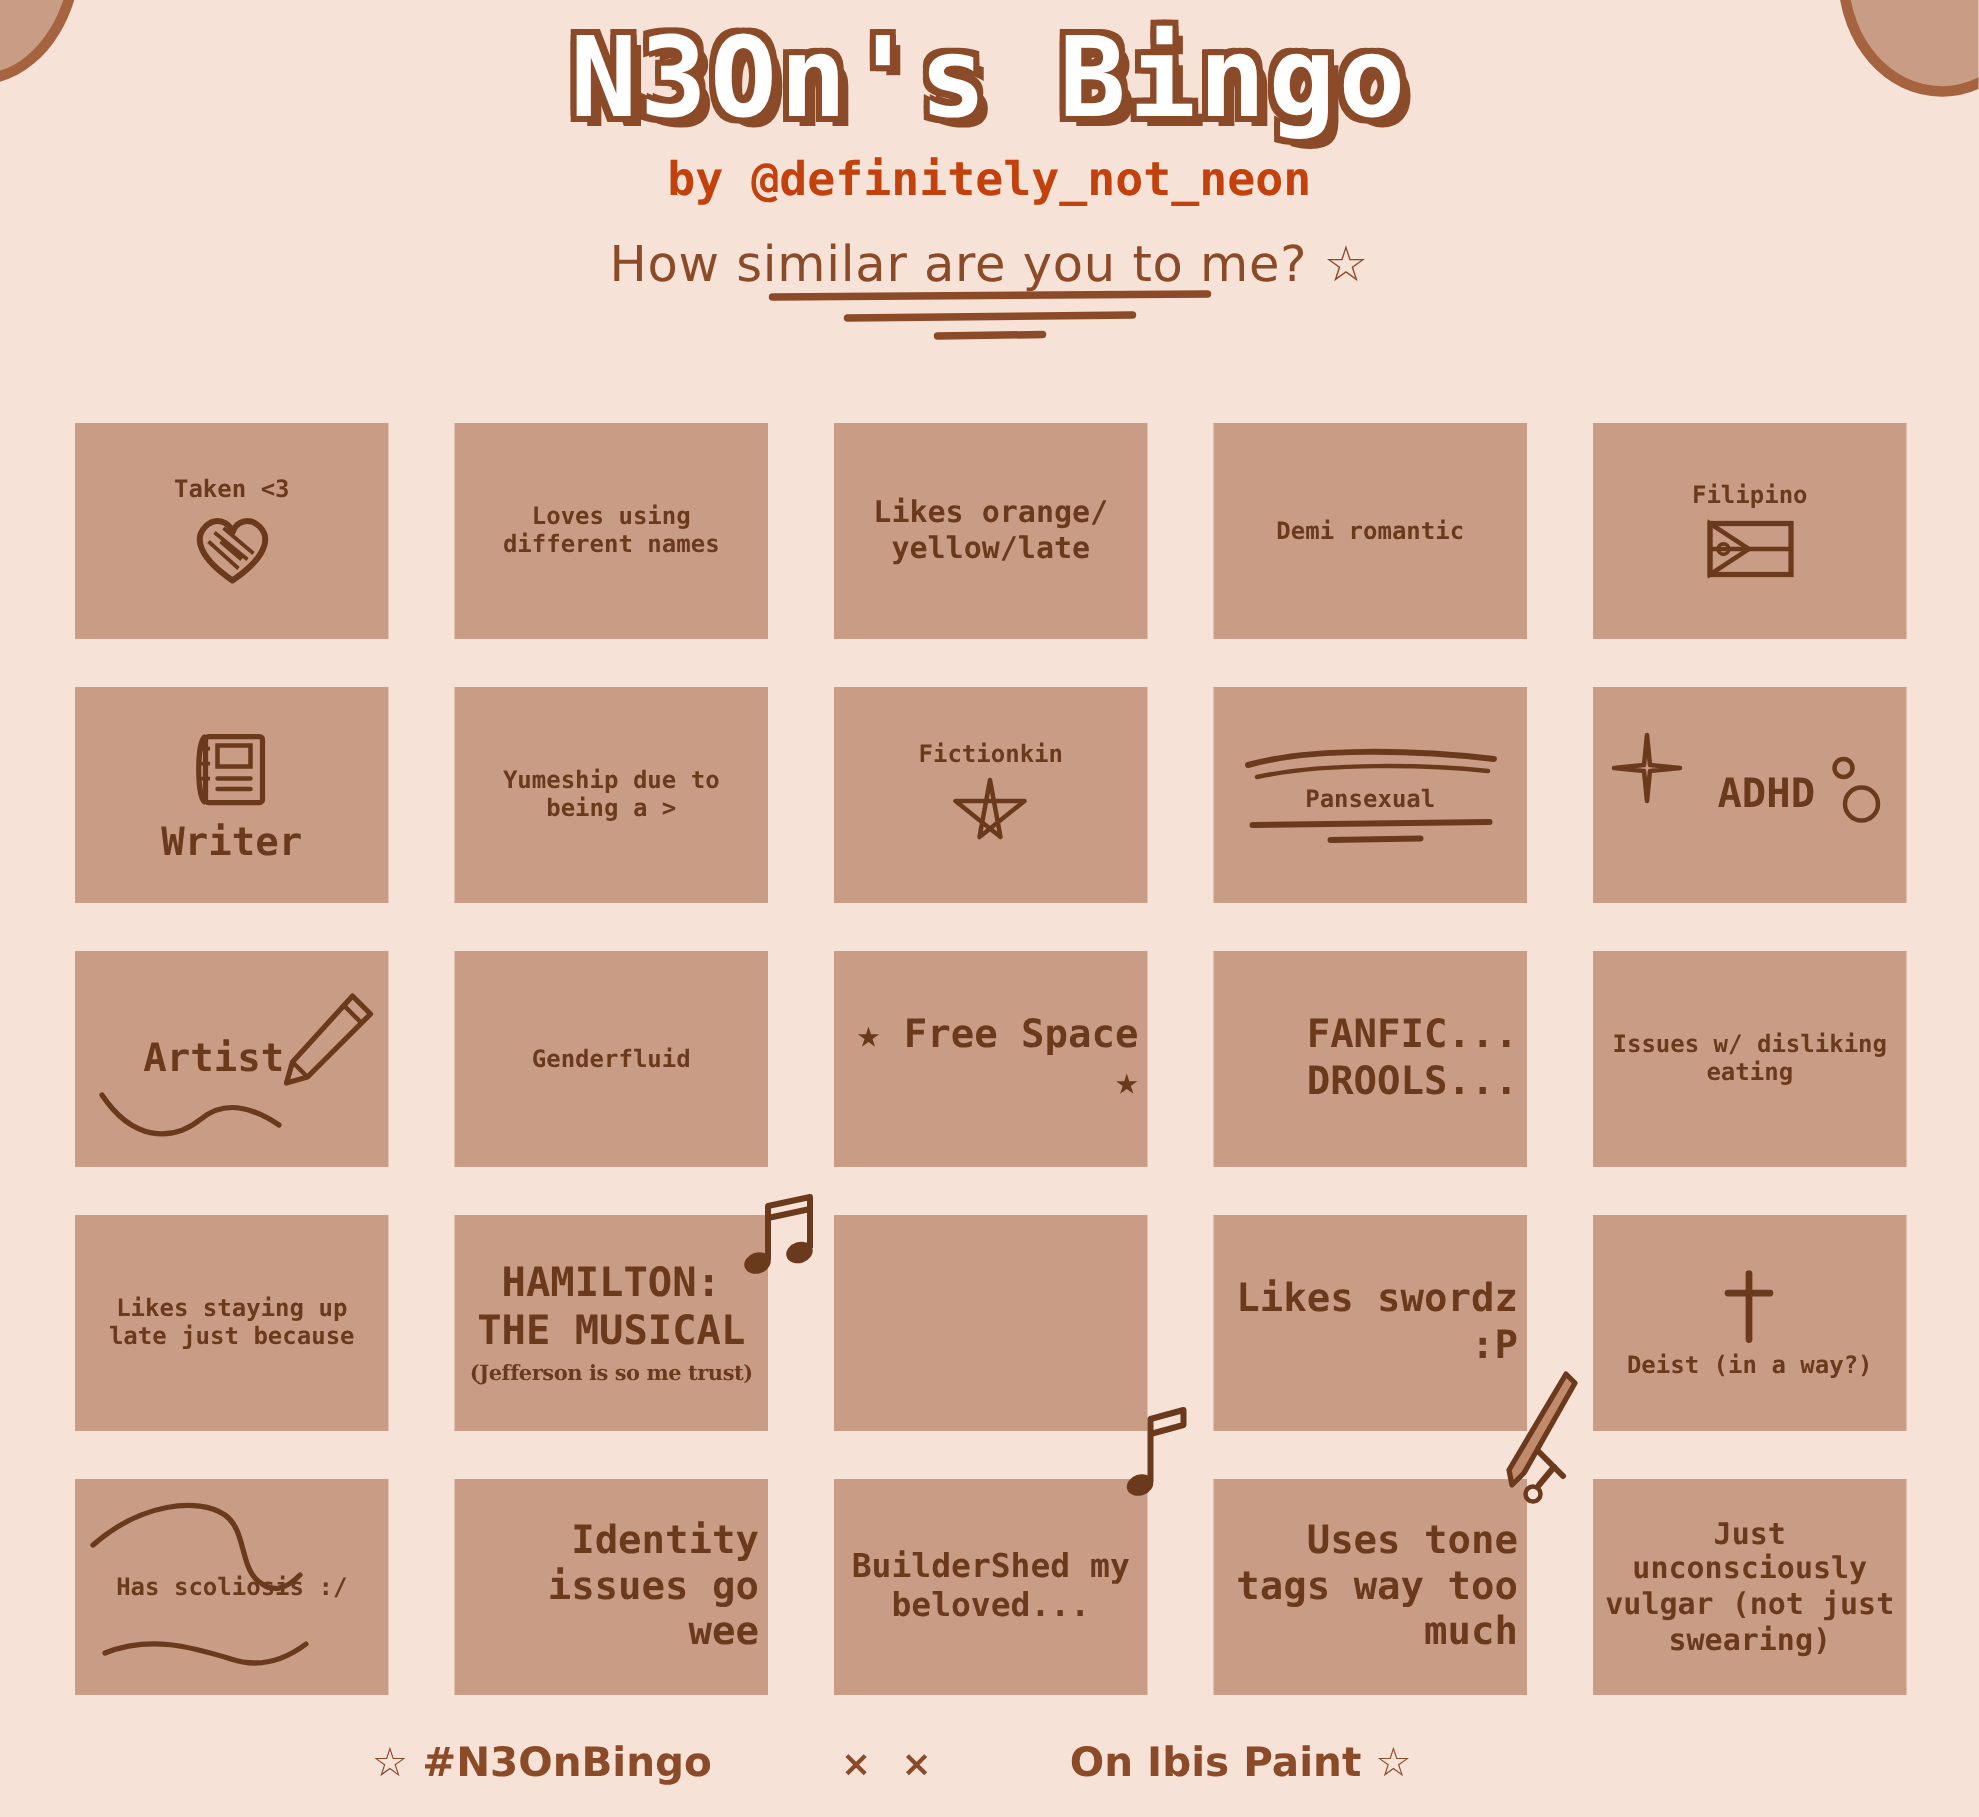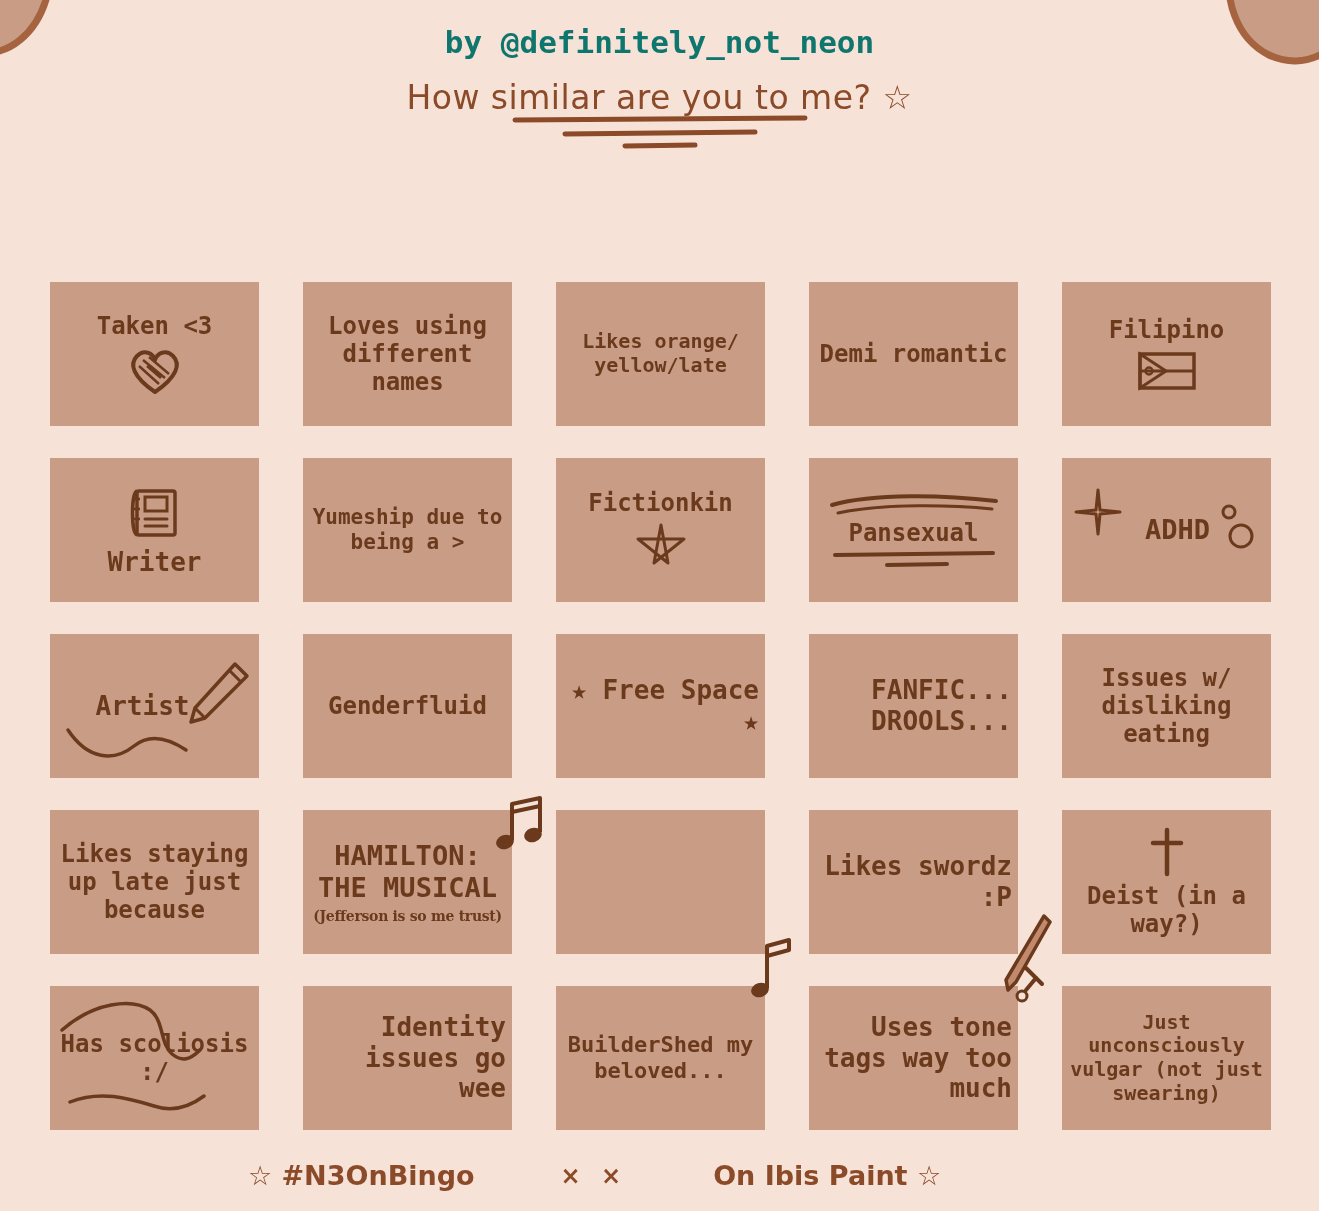--- a/index.html
+++ b/index.html
@@ -57,21 +57,21 @@
       -4px 0 0 #8b4a28, 4px 0 0 #8b4a28,
       0 -4px 0 #8b4a28, 0 4px 0 #8b4a28,
       7px 7px 0 #8b4a28;
     margin: 0;
     line-height: 1.05;
   }
   .byline {
     font-family: "DejaVu Sans Mono", monospace;
     font-weight: bold;
     font-size: 31px;
-    color: #0f766e;
+    color: #c2410c;
     margin-top: 10px;
     letter-spacing: 0px;
   }
   .subtitle-wrap {
     margin-top: 18px;
     position: relative;
     display: inline-block;
   }
   .subtitle {
     font-family: "DejaVu Sans", sans-serif;
@@ -110,23 +110,23 @@
     font-family: "DejaVu Sans Mono", monospace;
     font-weight: bold;
     line-height: 1.18;
     padding: 4px 6px;
     box-sizing: border-box;
   }
   .cell .txt {
     position: relative;
     z-index: 2;
   }
-  .fs-24 { font-size: 24px; }
+  .fs-24 { font-size: 16px; }
   .fs-22 { font-size: 22px; }
-  .fs-21 { font-size: 21px; }
+  .fs-21 { font-size: 16px; }
   .fs-20 { font-size: 20px; }
   .fs-26 { font-size: 26px; text-align: right; }
   .fs-27 { font-size: 27px; }
 
   .sub-note {
     display: block;
     font-family: "DejaVu Serif", serif;
     font-size: 14px;
     font-weight: bold;
     margin-top: 4px;
@@ -173,20 +173,21 @@
     <path d="M175,50 C190,95 175,140 150,160 C120,185 70,175 55,140 C45,115 60,90 85,92" fill="none" stroke="#a5643f" stroke-width="7" stroke-linecap="round"></path>
   </svg>
 
   <svg class="blob blob-tr" viewBox="0 0 360 300">
     <path d="M400,-60 C300,-60 215,-25 195,40 C180,90 200,130 230,145 C265,162 305,140 305,110 C305,88 285,72 262,80 C285,40 340,25 400,35 Z" fill="#c99d85"></path>
     <path d="M262,80 C285,40 340,25 400,35" fill="none" stroke="#a5643f" stroke-width="7" stroke-linecap="round"></path>
     <path d="M195,40 C180,90 200,130 230,145 C265,162 305,140 305,110 C305,88 285,72 262,80" fill="none" stroke="#a5643f" stroke-width="7" stroke-linecap="round"></path>
   </svg>
 
   <div class="header">
+    <div class="title">N3On's Bingo</div>
     <div class="byline">by @definitely_not_neon</div>
     <div class="subtitle-wrap">
       <div class="subtitle">How similar are you to me? ☆</div>
       <svg class="underline-svg" width="300" height="40" viewBox="0 0 300 40">
         <path d="M5,8 L295,6" stroke="#8b4a28" stroke-width="5" fill="none" stroke-linecap="round"></path>
         <path d="M55,22 L245,20" stroke="#8b4a28" stroke-width="5" fill="none" stroke-linecap="round"></path>
         <path d="M115,34 L185,33" stroke="#8b4a28" stroke-width="5" fill="none" stroke-linecap="round"></path>
       </svg>
     </div>
   </div>

